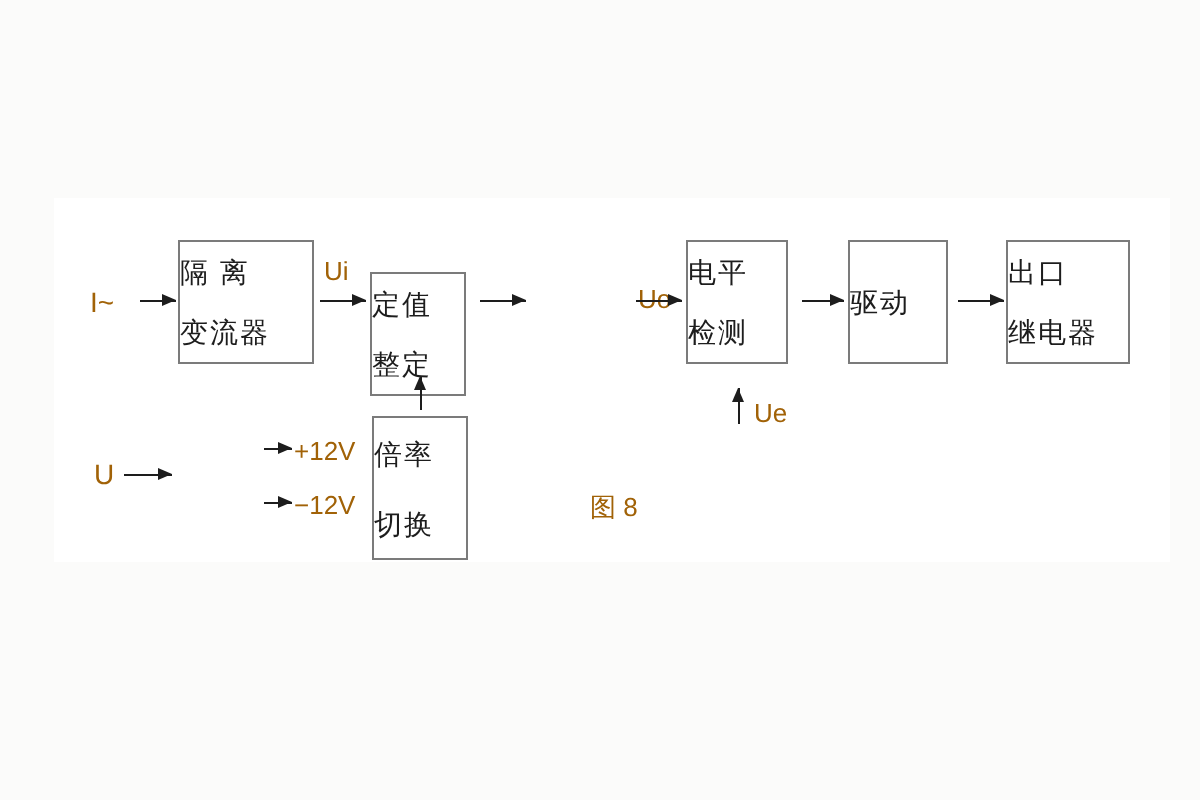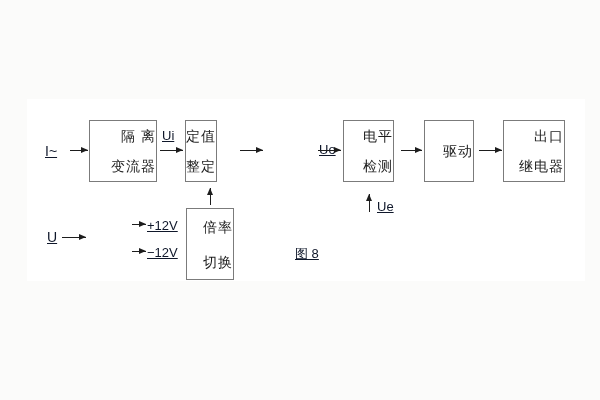--- a/index.html
+++ b/index.html
@@ -14,26 +14,26 @@
   .page { position:absolute; left:0; top:0; width:600px; height:400px; }
   .panel {
     position:absolute; left:27px; top:99px; width:558px; height:182px;
     background:#ffffff;
   }
   .blk {
     position:absolute;
     border:1px solid #7b7b7b;
     background:#ffffff;
     display:flex; flex-direction:column;
-    justify-content:space-around; align-items:flex-end;
+    justify-content:space-around; align-items:flex-start;
     font-size:14px; line-height:1; letter-spacing:1px;
     color:#1d1d1d;
   }
   .blk span { white-space:pre; }
-  .lbl { position:absolute; font-size:13px; line-height:1; color:#0f172a; white-space:pre;text-decoration:underline; }
+  .lbl { position:absolute; font-size:13px; line-height:1; color:#a16207; white-space:pre; }
   .lbl-lg { font-size:14px; }
   .arr { position:absolute; height:1px; background:#1d1d1d; }
   .arr::after {
     content:""; position:absolute; right:0; top:-3px;
     width:0; height:0;
     border-left:7px solid #1d1d1d;
     border-top:3px solid transparent;
     border-bottom:3px solid transparent;
   }
   .arr-up { position:absolute; width:1px; background:#1d1d1d; }
@@ -49,21 +49,21 @@
 <body>
 
 <div class="page">
   <div class="panel">
 
     <div class="blk" style="left:62px;top:21px;width:68px;height:62px">
       <span>隔 离</span>
       <span>变流器</span>
     </div>
 
-    <div class="blk" style="left:158px;top:21px;width:32px;height:62px">
+    <div class="blk" style="left:158px;top:37px;width:48px;height:62px">
       <span>定值</span>
       <span>整定</span>
     </div>
 
 
     <div class="blk" style="left:316px;top:21px;width:51px;height:62px">
       <span>电平</span>
       <span>检测</span>
     </div>
 

